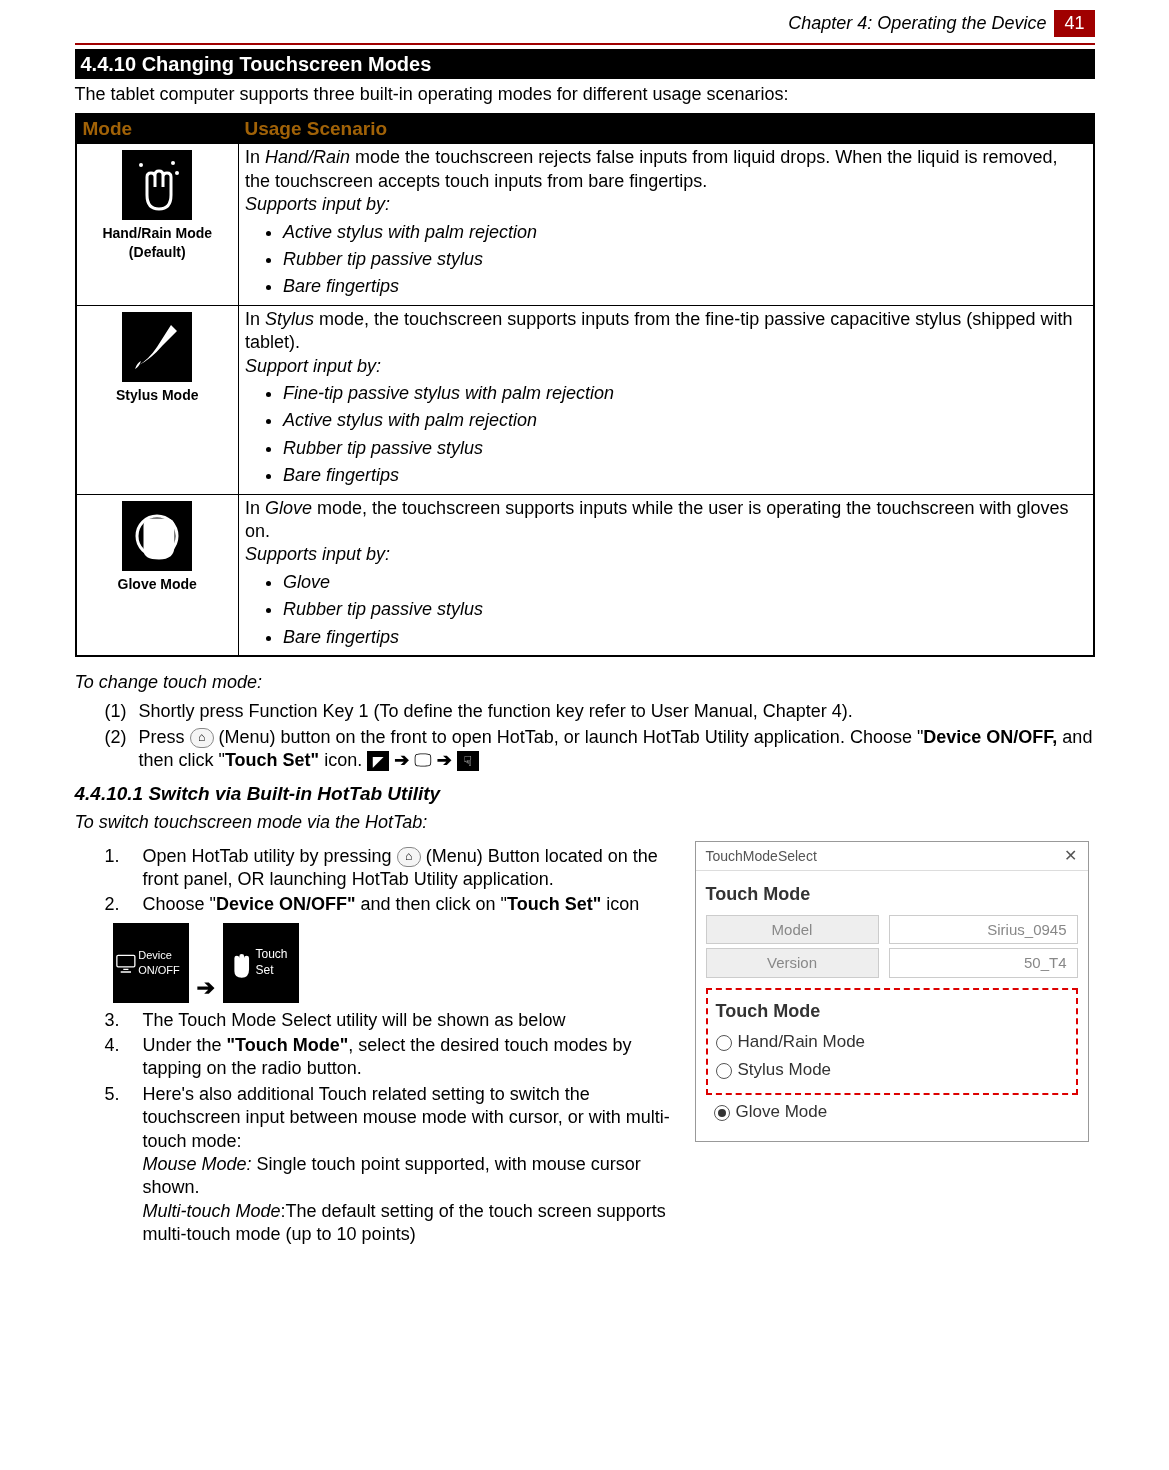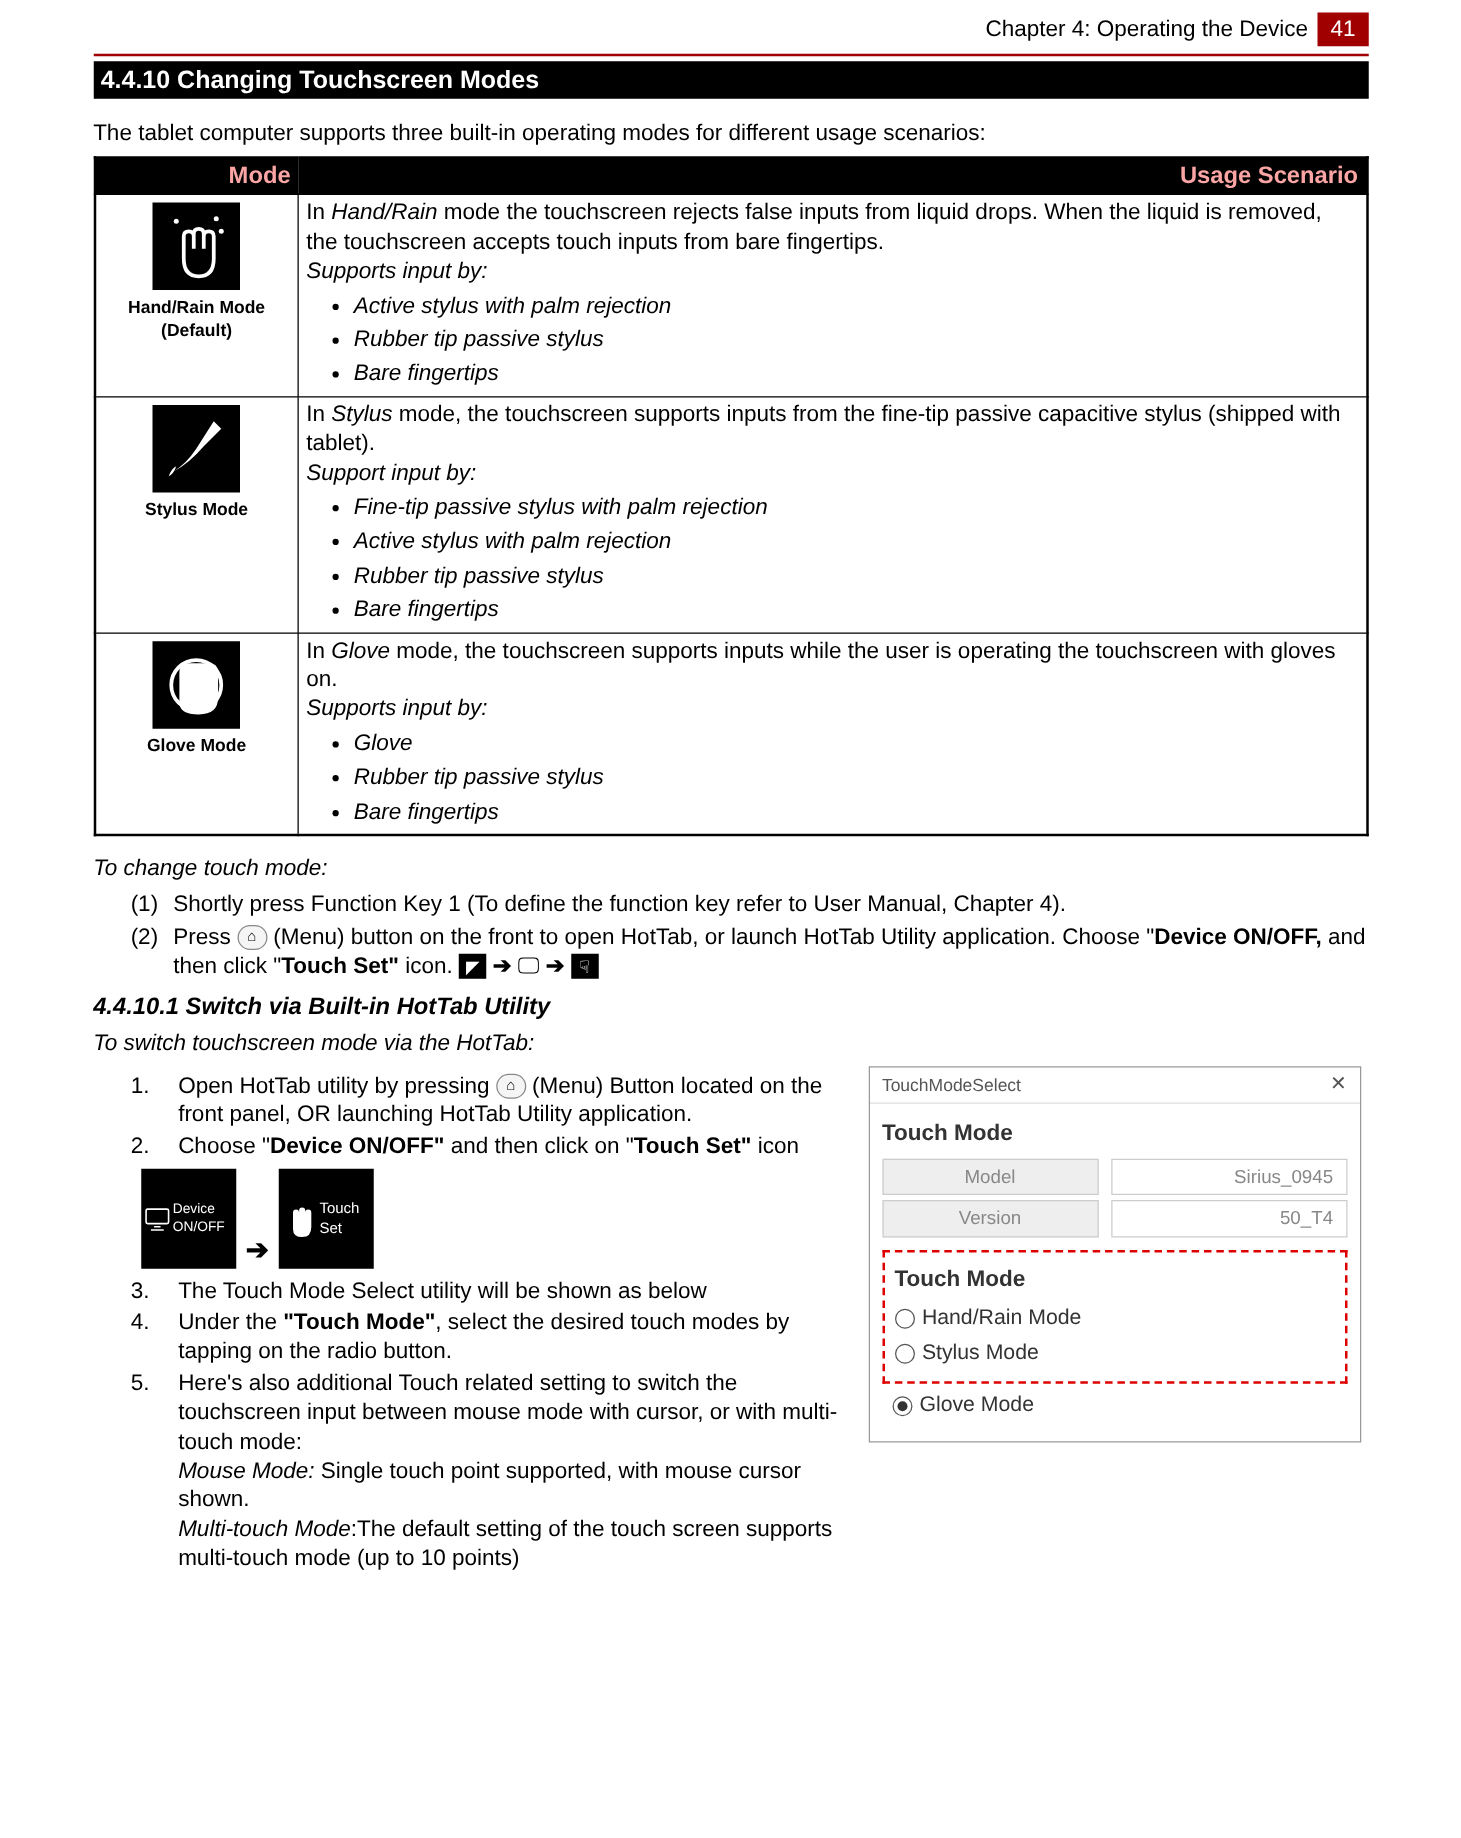--- a/index.html
+++ b/index.html
@@ -18,51 +18,52 @@
   }
   .header-bar {
     display: flex;
     justify-content: flex-end;
     align-items: center;
     margin-bottom: 6px;
   }
   .chapter-title {
     font-size: 18px;
     margin-right: 8px;
+    font-style: italic;
   }
   .page-number {
     background: #a00000;
     color: #fff;
     padding: 2px 10px;
     font-size: 18px;
   }
   .top-rule {
     border-top: 2px solid #a00000;
     margin-bottom: 4px;
   }
   .section-heading {
     background: #000;
     color: #fff;
     font-weight: 700;
     font-size: 20px;
     padding: 2px 6px;
-    margin-bottom: 16px;
+    margin-bottom: 4px;
   }
   .body-text {
     margin: 2px 0 6px 0;
   }
   table.modes {
     width: 100%;
     border-collapse: collapse;
     border: 2px solid #000;
   }
   table.modes th {
     background: #000;
-    color: #fca5a5;
-    text-align: right;
+    color: #a16207;
+    text-align: left;
     padding: 2px 6px;
     font-size: 19px;
   }
   table.modes td {
     border: 1px solid #000;
     vertical-align: top;
     padding: 2px 6px;
   }
   table.modes td.icon-cell {
     width: 150px;

